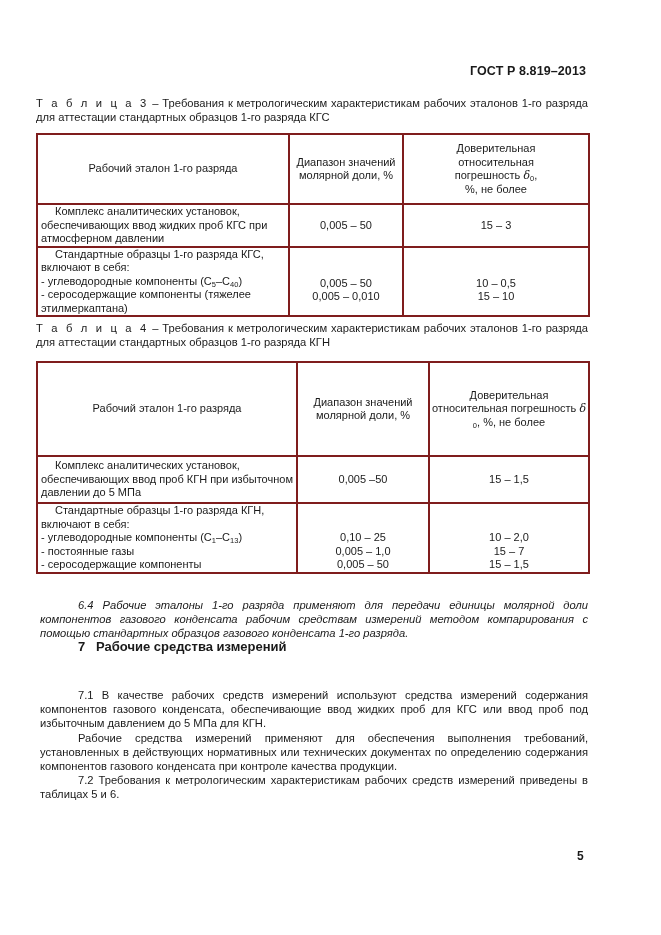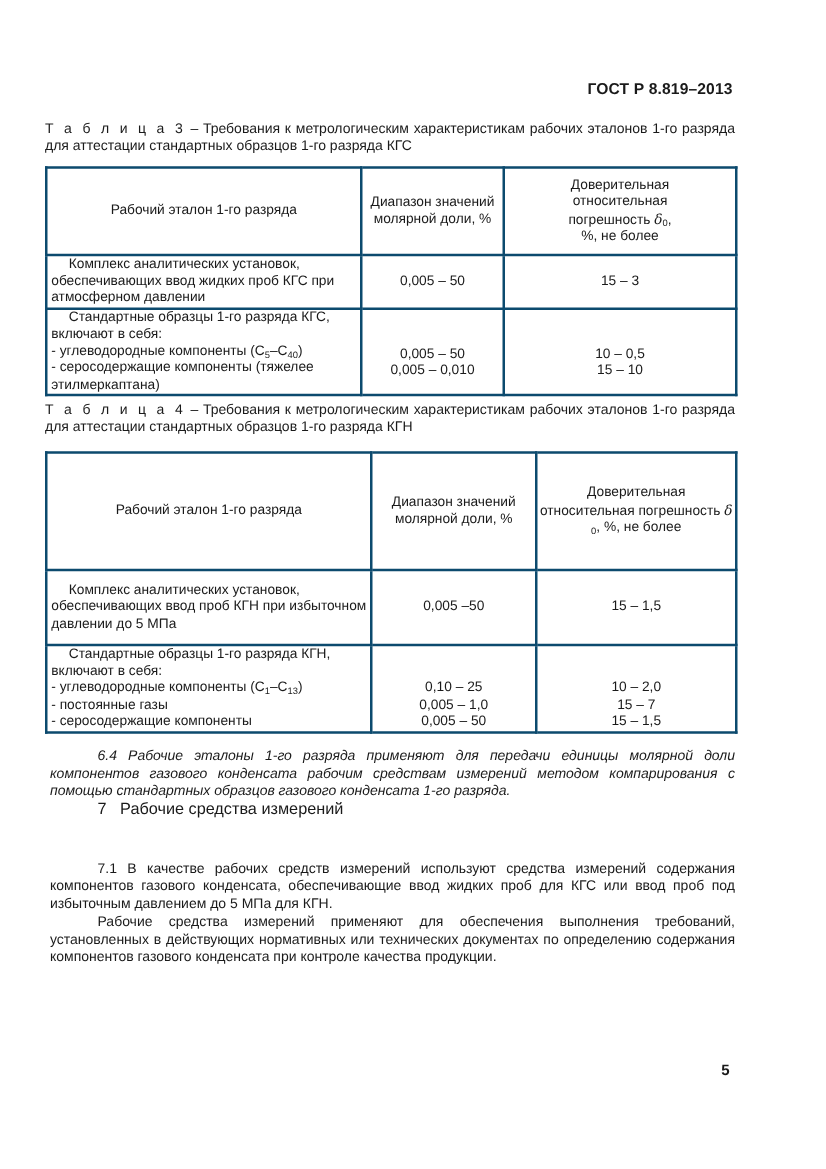--- a/index.html
+++ b/index.html
@@ -14,33 +14,33 @@
     .caption {
       left: 36px; width: 552px; font-size: 11.2px; line-height: 14px; text-align: justify;
       text-align-last: left;
     }
     .spaced { letter-spacing: 2.3px; }
     table.std {
       position: absolute; border-collapse: collapse; table-layout: fixed;
       font-size: 11px; line-height: 13.5px;
     }
     table.std td {
-      border: 2px solid #0c4a6e; padding: 0 3px; vertical-align: middle;
+      border: 2px solid #7f1d1d; padding: 0 3px; vertical-align: middle;
     }
     td.c { text-align: center; }
     td.l { text-align: left; }
     .delta { font-family: "DejaVu Serif", serif; font-style: italic; font-size: 11px; }
     sub { font-size: 7.5px; vertical-align: -2px; line-height: 0; }
     .para {
       left: 40px; width: 548px; font-size: 11.2px; line-height: 14.2px; text-align: justify;
     }
     .para p { margin: 0; text-indent: 38px; }
     .para p.last { text-align-last: left; }
     .section-heading {
-      left: 78px; top: 639px; font-weight: normal; font-size: 13px;
+      left: 78px; top: 639px; font-weight: bold; font-size: 13px;
     }
     .page-num { left: 577px; top: 849px; font-weight: bold; font-size: 12px; }
   </style>
 </head>
 <body>
 
 <div class="abs doc-code">ГОСТ Р 8.819–2013</div>
 
 <div class="abs caption" style="top:96px;">
   <span class="spaced">Т а б л и ц а 3</span><span> – Требования к метрологическим характеристикам рабочих эталонов 1-го разряда для аттестации стандартных образцов 1-го разряда КГС</span>
@@ -101,21 +101,21 @@
       <col style="width:260px">
       <col style="width:132px">
       <col style="width:160px">
     </colgroup>
   <tbody>
       <tr style="height:94px;">
     <td class="c">Рабочий эталон 1-го разряда</td>
     <td class="c">Диапазон значений молярной доли, %</td>
     <td class="c" style="padding:0 1px;margin-left:24px;"><span>Доверительная относительная погрешность </span><span class="delta">δ</span> <sub>0</sub><span>, %, не более</span></td>
   </tr>
-  <tr style="height:60px;">
+  <tr style="height:47px;">
     <td class="l">
           <span style="display:block;text-indent:14px;">Комплекс аналитических установок, обеспечивающих ввод проб КГН при избыточном давлении до 5 МПа</span>
         </td>
     <td class="c">0,005 –50</td>
     <td class="c">15 – 1,5</td>
   </tr>
   <tr style="height:66px;">
     <td class="l">
       <div style="text-indent:14px;">Стандартные образцы 1-го разряда КГН, включают в себя:</div>
       <div><span>- углеводородные компоненты (C</span><sub>1</sub><span>–C</span><sub>13</sub><span>)</span></div>
@@ -140,15 +140,16 @@
   <p class="last">6.4 Рабочие эталоны 1-го разряда применяют для передачи единицы молярной доли компонентов газового конденсата рабочим средствам измерений методом компарирования с помощью стандартных образцов газового конденсата 1-го разряда.</p>
 </div>
 
 <div class="abs section-heading">
   <span>7</span>&nbsp;&nbsp;&nbsp;<span>Рабочие средства измерений</span>
 </div>
 
 <div class="abs para" style="top:688px;">
   <p class="last">7.1 В качестве рабочих средств измерений используют средства измерений содержания компонентов газового конденсата, обеспечивающие ввод жидких проб для КГС или ввод проб под избыточным давлением до 5 МПа для КГН.</p>
   <p class="last">Рабочие средства измерений применяют для обеспечения выполнения требований, установленных в действующих нормативных или технических документах по определению содержания компонентов газового конденсата при контроле качества продукции.</p>
+  <p class="last">7.2 Требования к метрологическим характеристикам рабочих средств измерений приведены в таблицах 5 и 6.</p>
 </div>
 
 <div class="abs page-num">5</div>
 
 </body></html>

